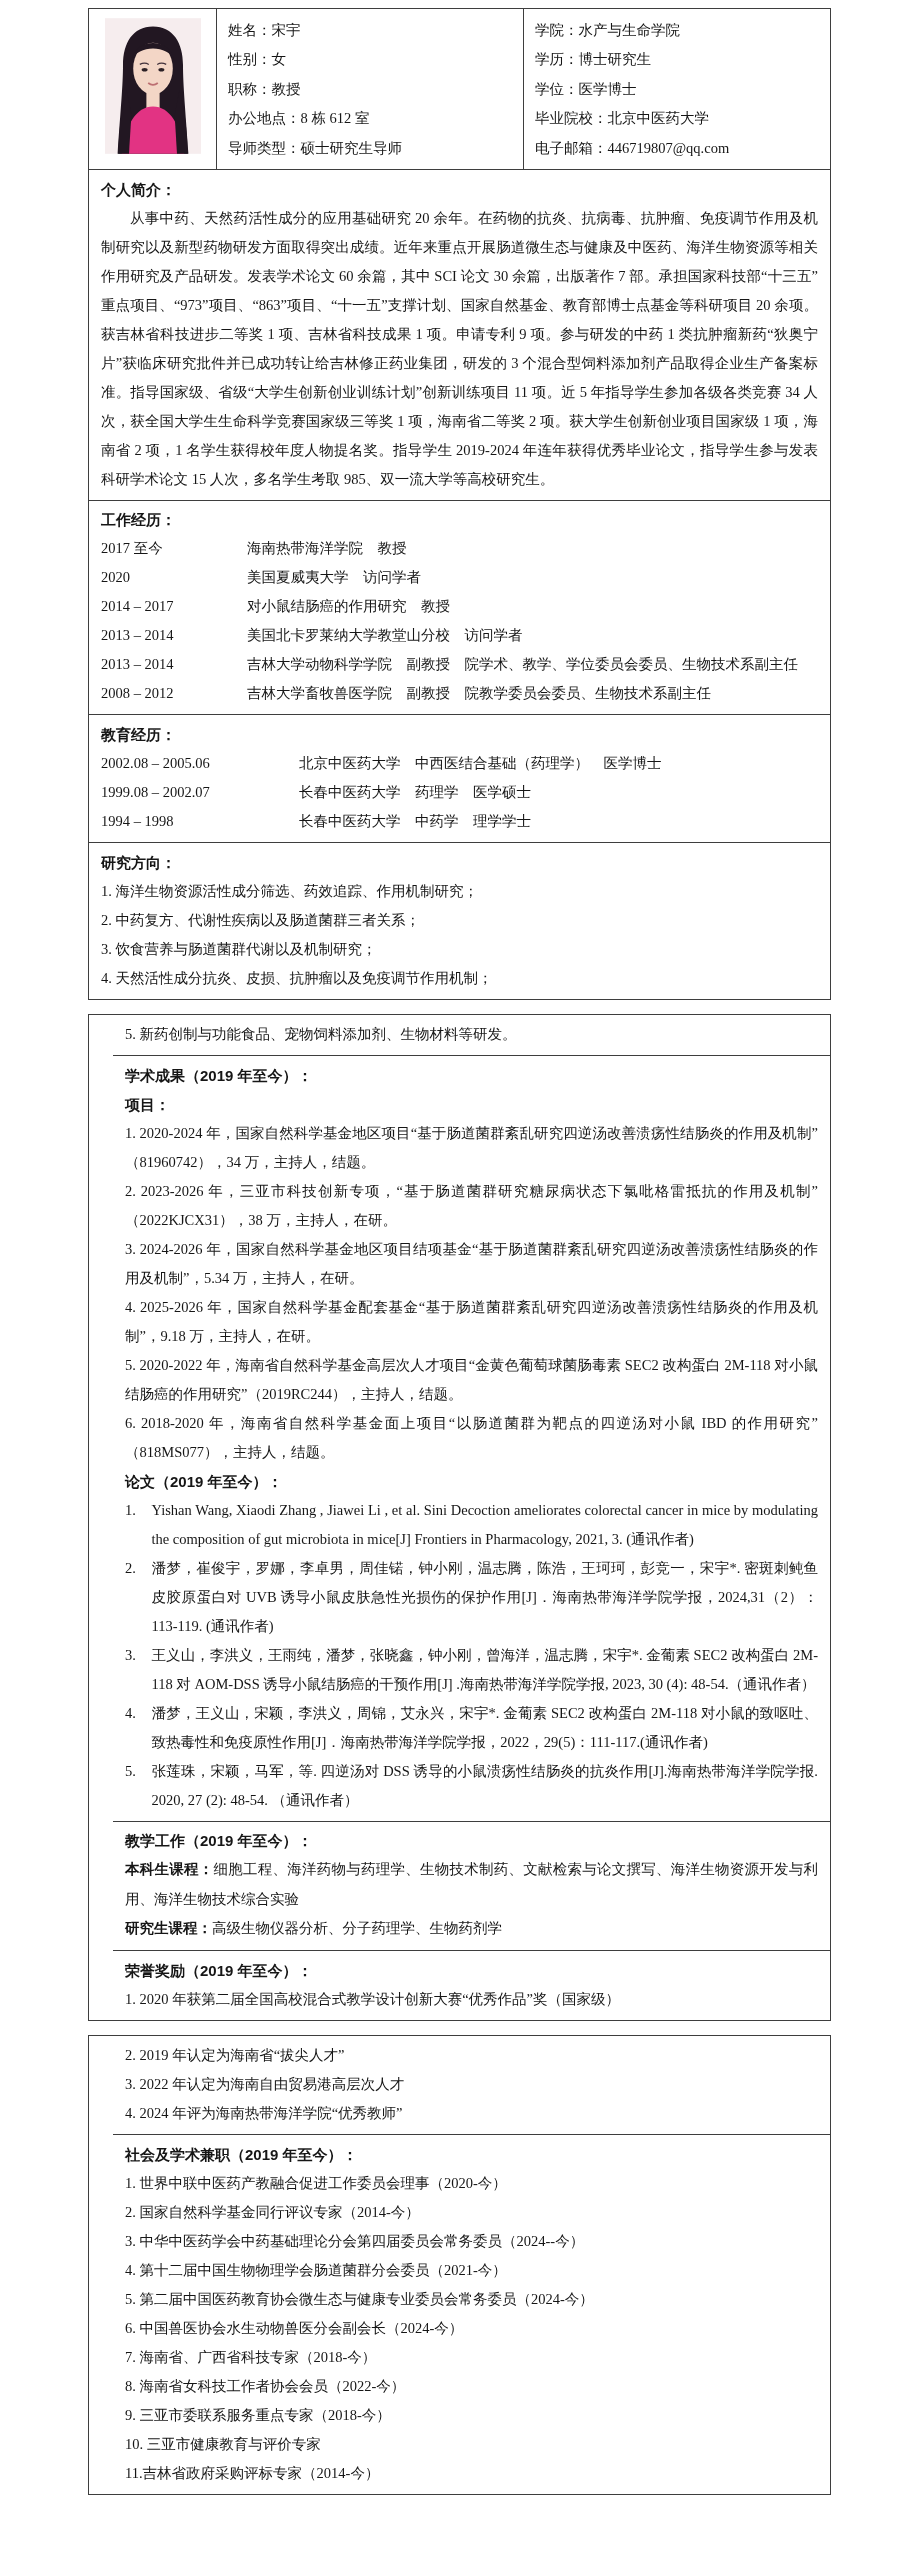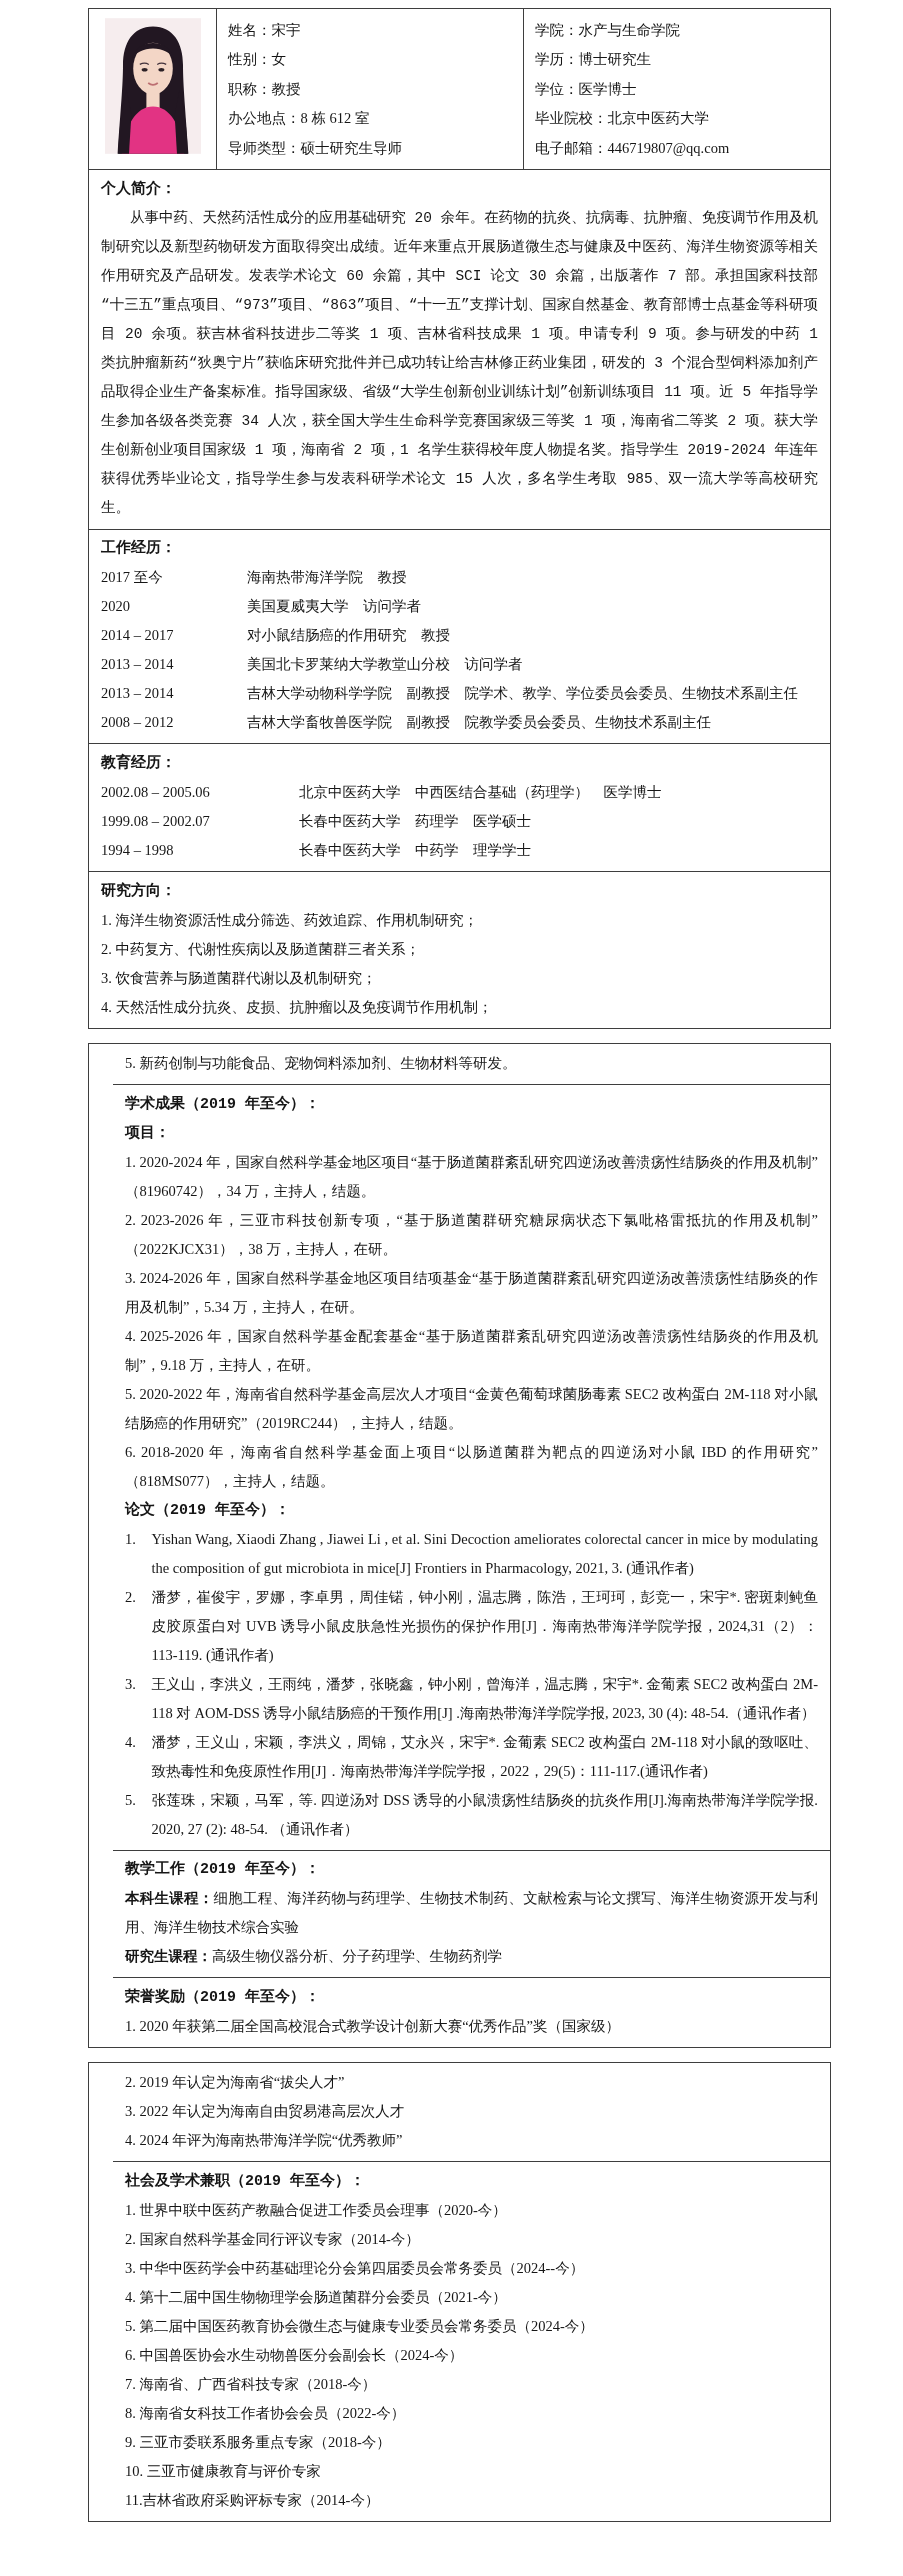--- a/index.html
+++ b/index.html
@@ -19,35 +19,35 @@
   
   .header-row{display:flex; border-bottom:1.8px double var(--border);}
   .photo-cell{width:128px; border-right:1.2px solid var(--border); padding:8.4px 0 7.2px 15.7px; flex:none;}
   .fields-col{flex:1; padding:6.6px 3.6px 5.4px 11px;}
   .fields-col.with-divider{border-right:1.2px solid var(--border);}
   .field{line-height:29.5px; white-space:nowrap;}
   
   .sec{padding:4.8px 12px 6px 12px;}
   .sec + .sec{border-top:1.8px double var(--border);}
   .sec-heading{
-    font-family:Liberation Mono, monospace;
+    font-family:Liberation Sans, sans-serif;
     font-weight:700; font-size:15px; line-height:29px;
   }
   .line{line-height:29px;gap:36px;}
-  .para{line-height:29px; text-align:justify; text-indent:2em;font-family:Liberation Mono, monospace;}
+  .para{line-height:29px; text-align:justify; text-indent:2em;}
   .row{display:flex;}
   .period{flex:none;}
   .w-work{width:110px;}
   .w-edu{width:162px;}
   .proj{line-height:29px; text-align:justify;}
   .paper{line-height:29px; text-align:justify; padding-left:26.5px;}
   .paper .pnum{display:inline-block; width:26.5px; margin-left:-26.5px;}
   .course{line-height:29px; text-align:justify;}
   .course-label{
-    font-family:Liberation Sans, sans-serif;
+    font-family:Liberation Mono, monospace;
     font-weight:700;
   }
 </style>
 </head>
 <body>
 
 <div class="doc">
 
   <div class="box">
 

